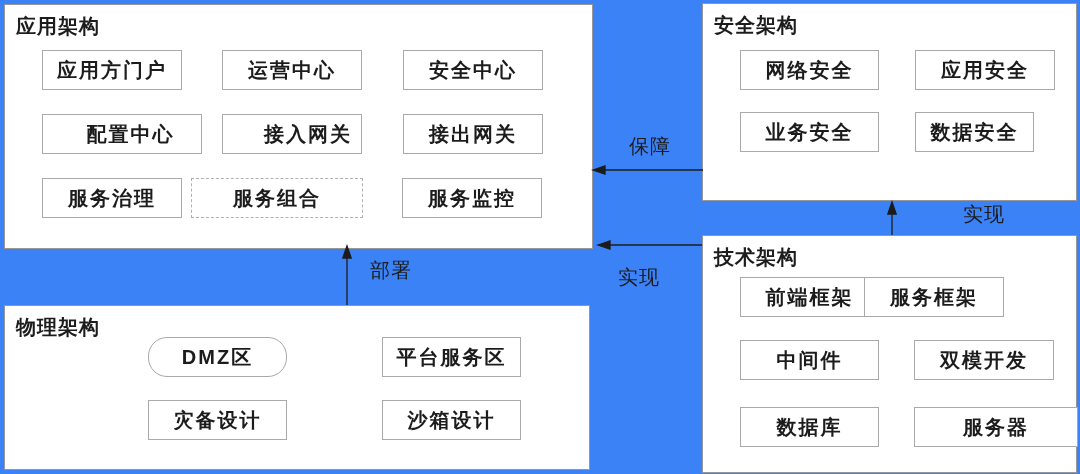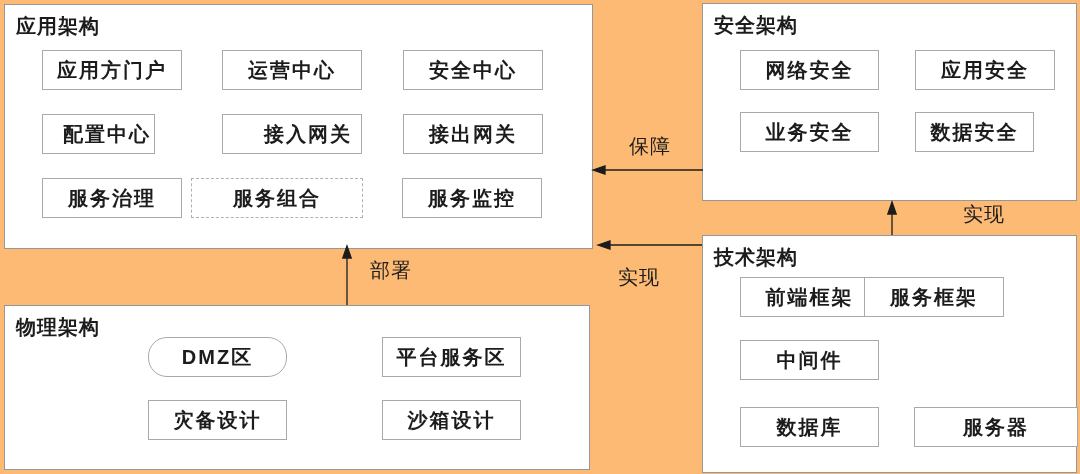--- a/index.html
+++ b/index.html
@@ -1,17 +1,17 @@
 <!DOCTYPE html>
 <html><head>
 <meta charset="utf-8">
 <style>
   html,body{margin:0;padding:0;background:#ffffff;}
   #canvas{
-    position:relative;width:1080px;height:474px;background:#fdba74;
+    position:relative;width:1080px;height:474px;background:#3b82f6;
     font-family:"Liberation Sans","DejaVu Sans",sans-serif;color:#1c1c1c;
     overflow:hidden;
   }
   .group{
     position:absolute;border:1.5px solid #979797;background:#ffffff;box-sizing:border-box;
   }
   .group-title{
     position:absolute;left:11px;top:8px;font-size:20px;font-weight:600;
     letter-spacing:1px;white-space:nowrap;color:#1c1c1c;
   }
@@ -31,41 +31,42 @@
 <body>
 
 <div id="canvas">
 
   <div class="group" style="left:4px;top:4px;width:589px;height:245px;">
     <div class="group-title">应用架构</div>
   </div>
   <div class="node" style="left:42px;top:50px;width:140px;height:40px;">应用方门户</div>
   <div class="node" style="left:222px;top:50px;width:140px;height:40px;">运营中心</div>
   <div class="node" style="left:403px;top:50px;width:140px;height:40px;">安全中心</div>
-  <div class="node" style="left:42px;top:114px;width:113px;height:40px;padding-left:17px;">配置中心</div>
+  <div class="node" style="left:42px;top:114px;width:160px;height:40px;padding-left:17px;">配置中心</div>
   <div class="node" style="left:222px;top:114px;width:140px;height:40px;padding-left:32px;">接入网关</div>
   <div class="node" style="left:403px;top:114px;width:140px;height:40px;">接出网关</div>
   <div class="node" style="left:42px;top:178px;width:140px;height:40px;">服务治理</div>
   <div class="node dashed" style="left:191px;top:178px;width:172px;height:40px;">服务组合</div>
   <div class="node" style="left:402px;top:178px;width:140px;height:40px;">服务监控</div>
 
   <div class="group" style="left:702px;top:3px;width:375px;height:198px;">
     <div class="group-title">安全架构</div>
   </div>
   <div class="node" style="left:740px;top:50px;width:139px;height:40px;">网络安全</div>
   <div class="node" style="left:915px;top:50px;width:140px;height:40px;">应用安全</div>
   <div class="node" style="left:740px;top:112px;width:139px;height:40px;">业务安全</div>
   <div class="node" style="left:915px;top:112px;width:119px;height:40px;">数据安全</div>
 
   <div class="group" style="left:702px;top:235px;width:375px;height:238px;">
     <div class="group-title">技术架构</div>
   </div>
   <div class="node" style="left:740px;top:277px;width:139px;height:40px;">前端框架</div>
   <div class="node" style="left:864px;top:277px;width:140px;height:40px;">服务框架</div>
   <div class="node" style="left:740px;top:340px;width:139px;height:40px;">中间件</div>
+  <div class="node" style="left:914px;top:340px;width:140px;height:40px;">双模开发</div>
   <div class="node" style="left:740px;top:407px;width:139px;height:40px;">数据库</div>
   <div class="node" style="left:914px;top:407px;width:164px;height:40px;">服务器</div>
 
   <div class="group" style="left:4px;top:305px;width:586px;height:165px;">
     <div class="group-title">物理架构</div>
   </div>
   <div class="node" style="left:148px;top:337px;width:139px;height:40px;border-radius:19px;">DMZ区</div>
   <div class="node" style="left:382px;top:337px;width:139px;height:40px;">平台服务区</div>
   <div class="node" style="left:148px;top:400px;width:139px;height:40px;">灾备设计</div>
   <div class="node" style="left:382px;top:400px;width:139px;height:40px;">沙箱设计</div>

